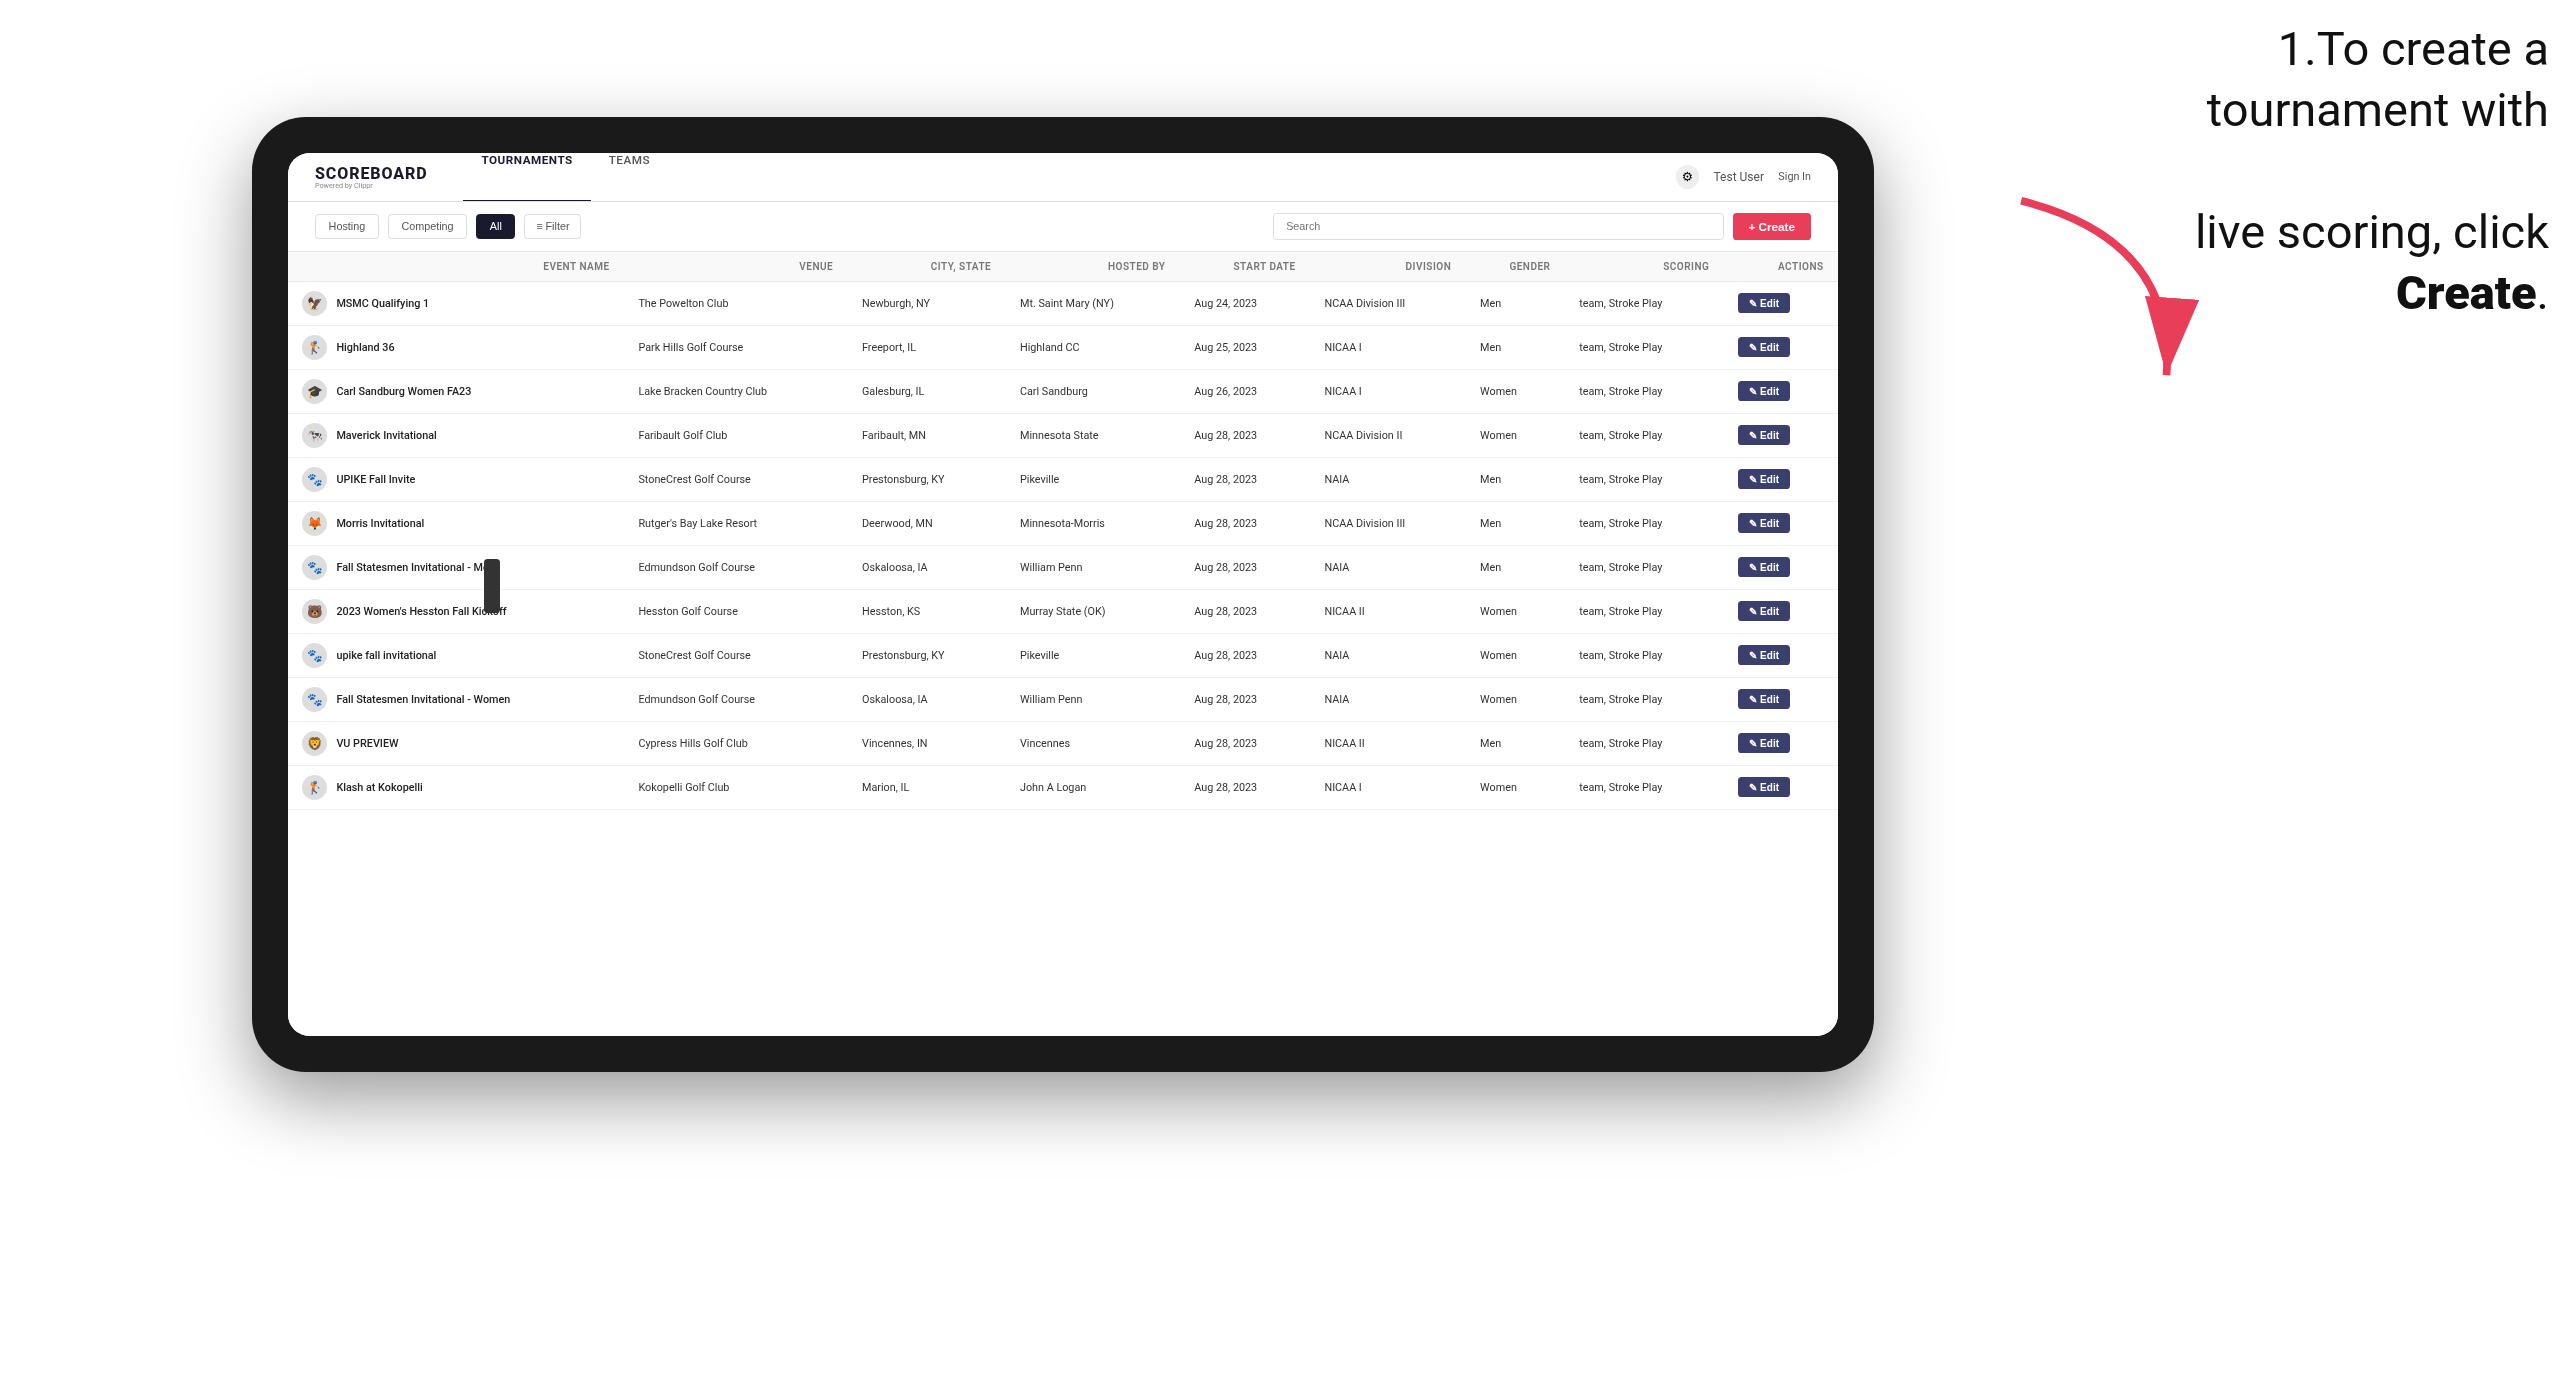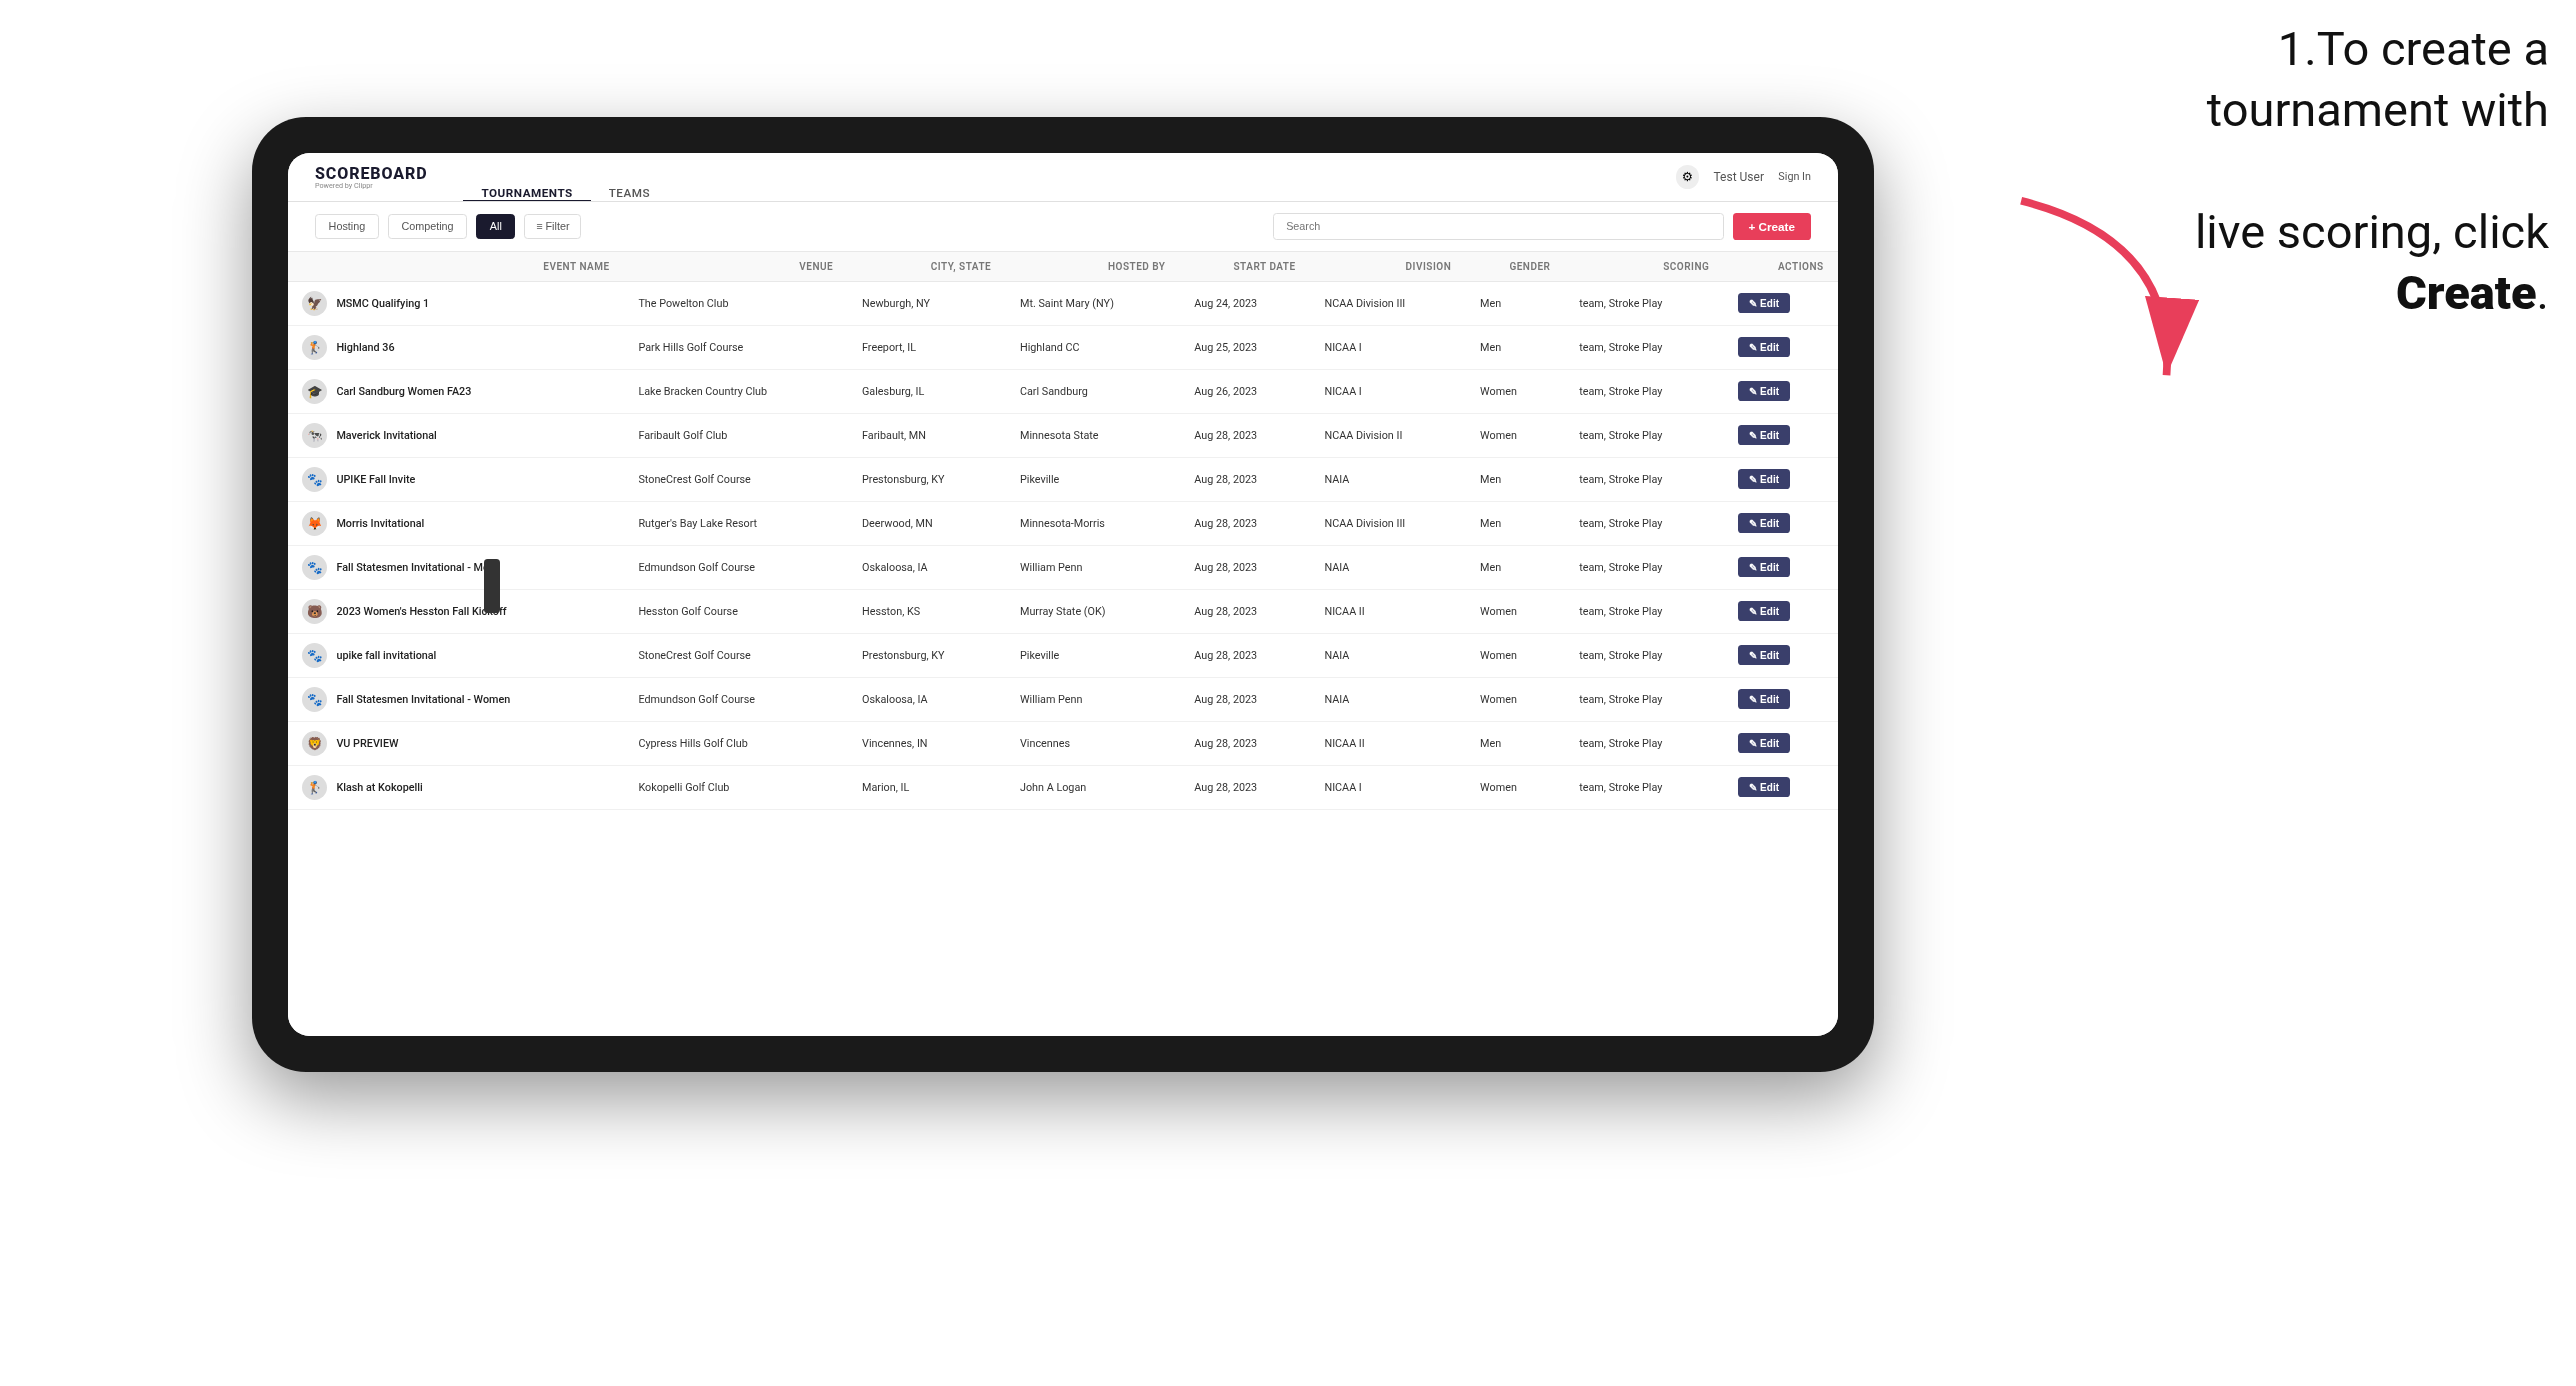--- a/index.html
+++ b/index.html
@@ -94,21 +94,21 @@
       gap: 0;
       height: 100%;
     }
     .nav-tab {
       padding: 0 18px;
       font-size: 11.7px;
       font-weight: 500;
       color: #555;
       cursor: pointer;
       display: flex;
-      align-items: flex-end;
+      align-items: flex-start;
       border-bottom: 1.8px solid transparent;
       text-transform: uppercase;
       letter-spacing: 0.5px;
     }
     .nav-tab.active {
       color: #1a1a2e;
       border-bottom: 1.8px solid #1a1a2e;
       font-weight: 700;
     }
 

